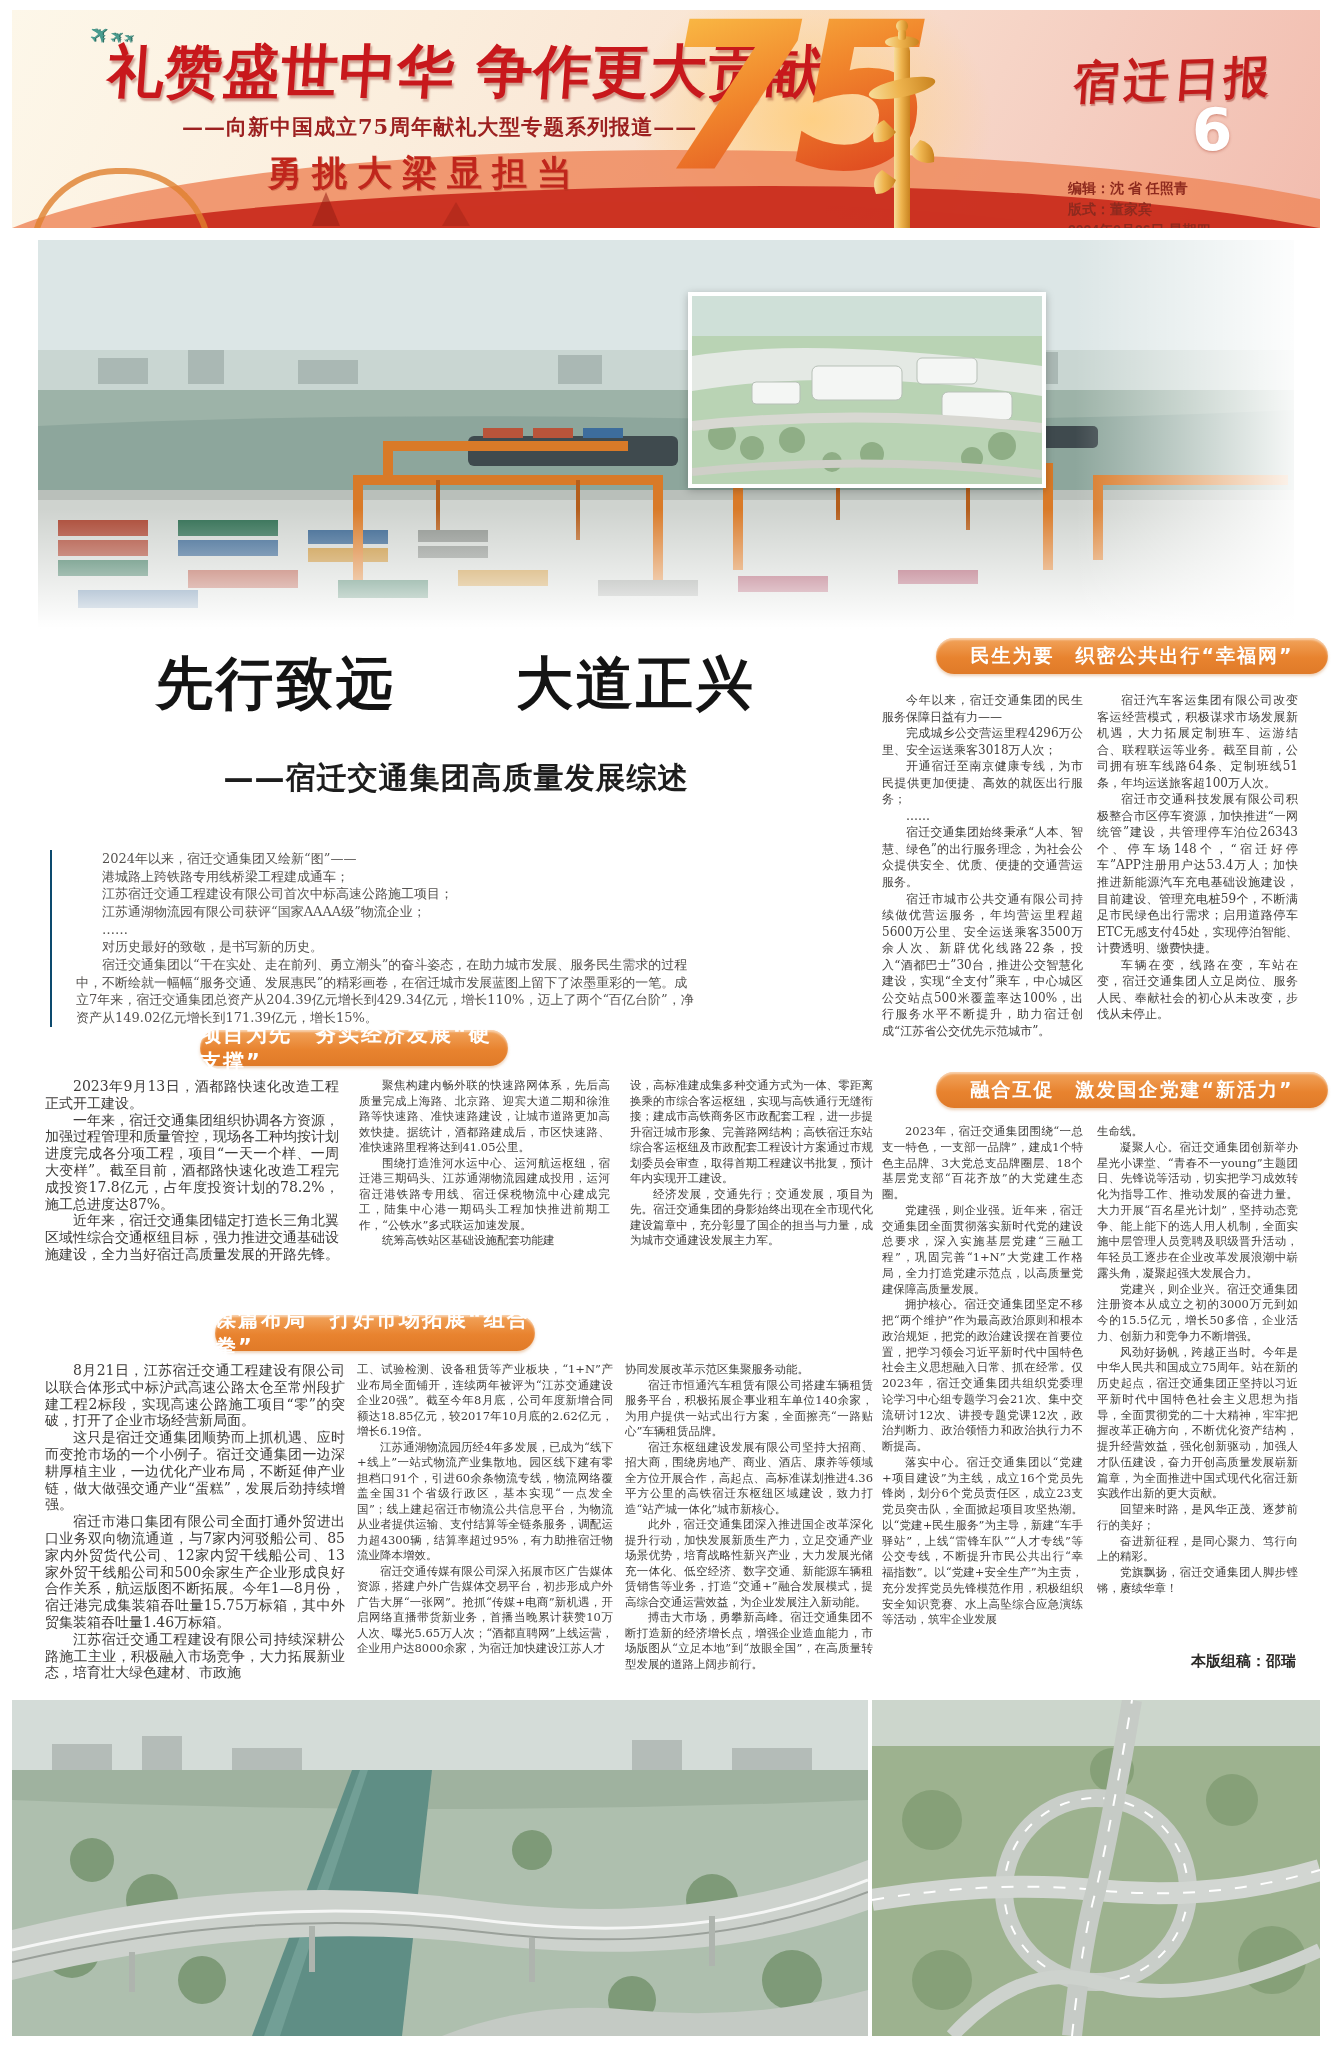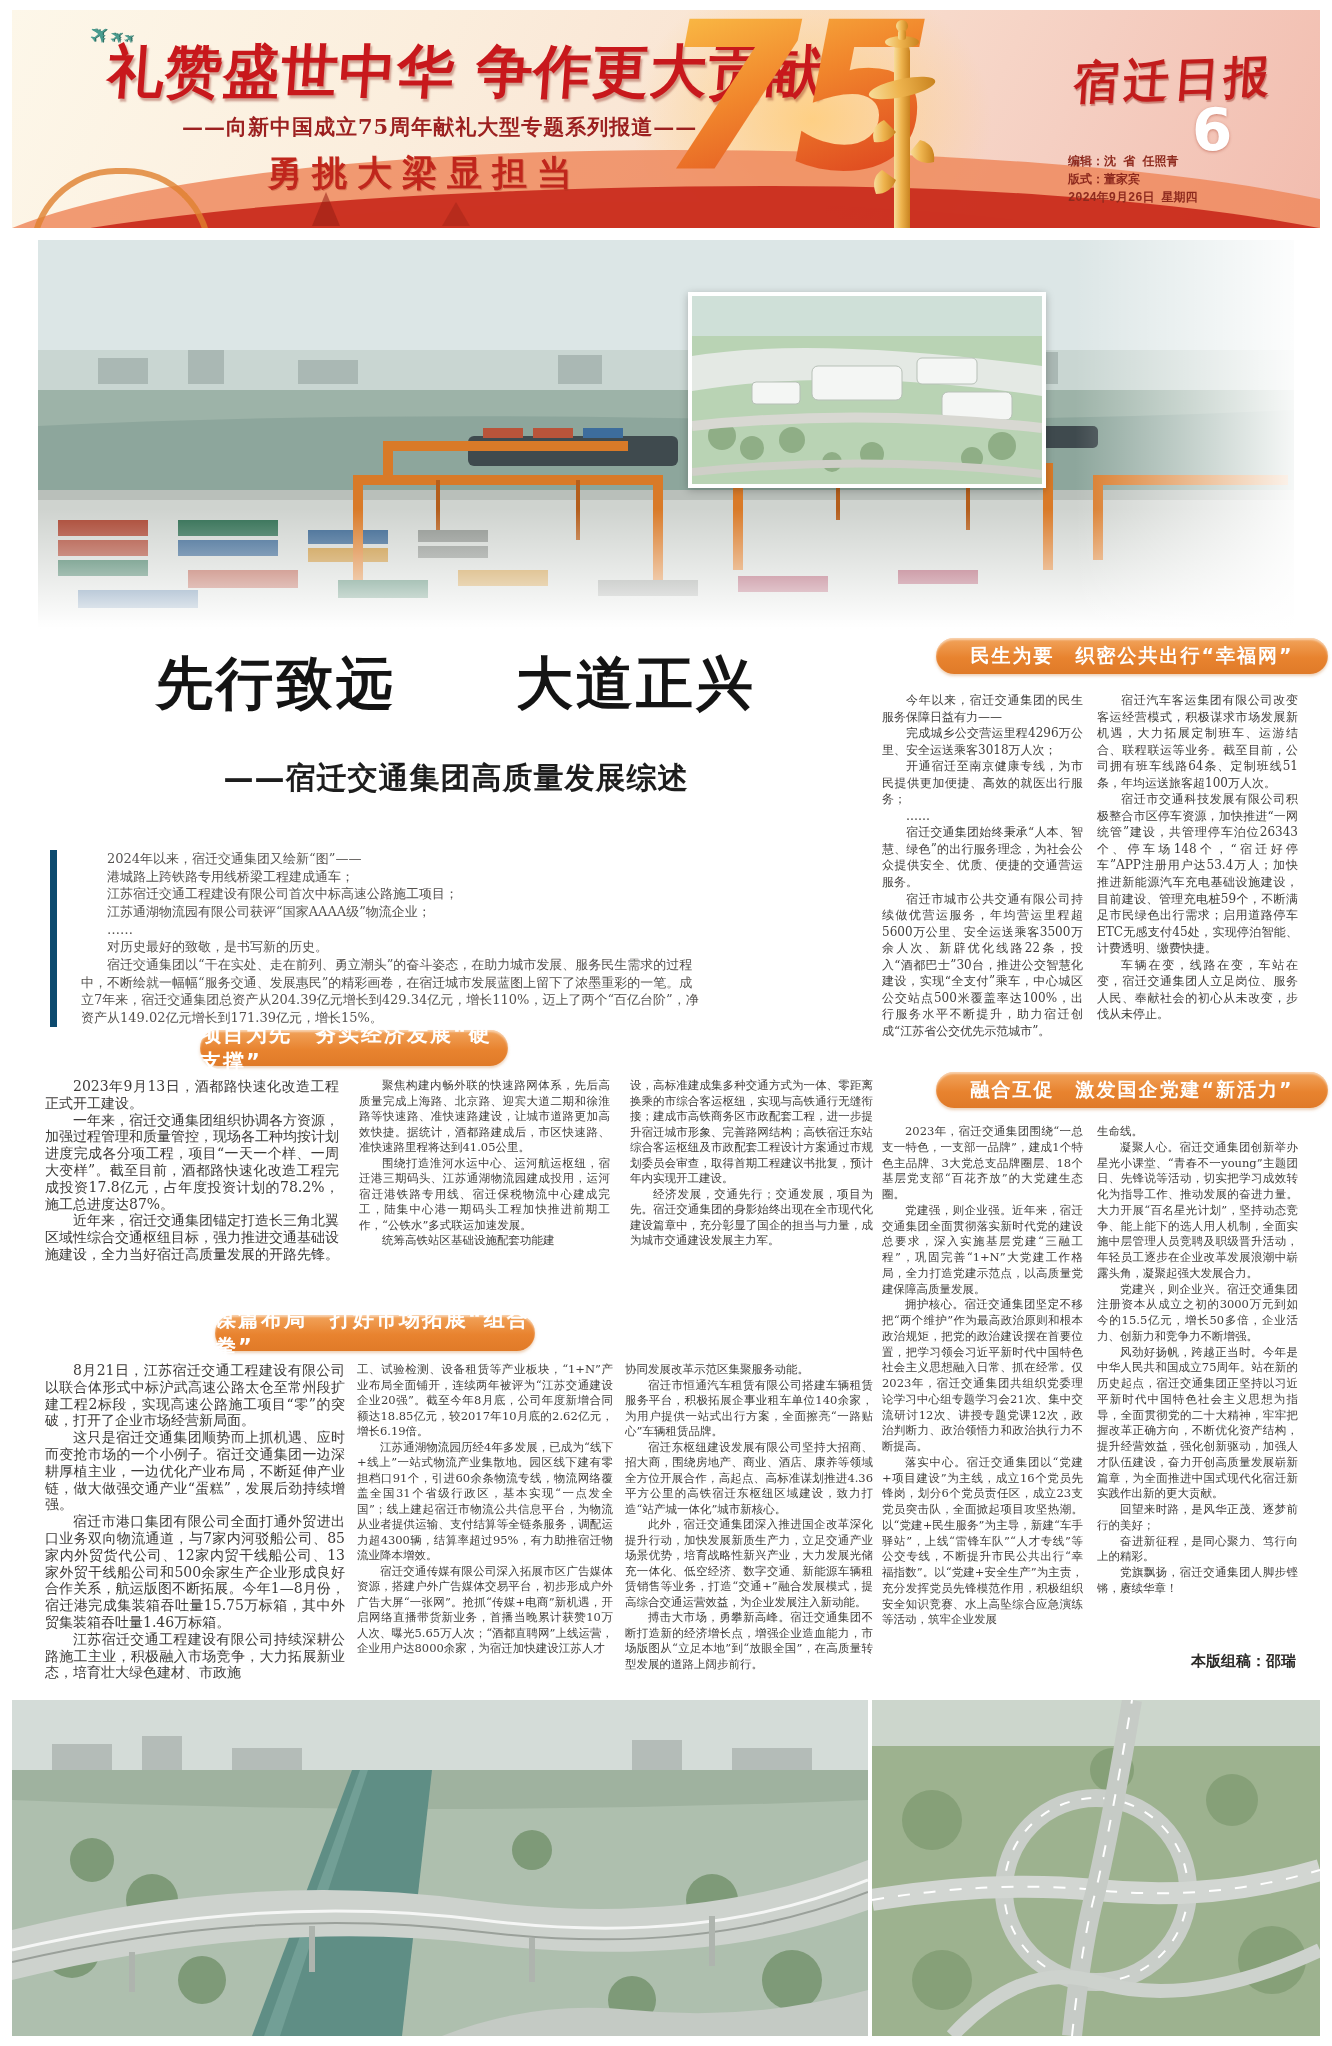--- a/index.html
+++ b/index.html
@@ -26,22 +26,22 @@
   .num75{left:648px;top:-28px;font-size:205px;line-height:230px;font-weight:bold;font-style:italic;
     font-family:"DejaVu Sans","Liberation Sans",sans-serif;
     background:linear-gradient(160deg,#fbc54a 5%,#f1862c 45%,#dc3f1e 90%);
     -webkit-background-clip:text;background-clip:text;color:transparent;letter-spacing:-10px;}
   .pillar{left:842px;top:0;width:96px;height:218px;}
   .paper-name{left:1062px;top:40px;font-size:45px;font-weight:bold;color:#c21c1c;letter-spacing:5px;
     font-family:"DejaVu Serif",serif;transform:skewX(-6deg) rotate(-2deg);
     text-shadow:1px 2px 1px rgba(140,20,10,.4);white-space:nowrap;}
   .page-num{left:1180px;top:86px;font-size:58px;font-weight:bold;color:#fff;
     font-family:"DejaVu Sans",sans-serif;text-shadow:0 1px 3px rgba(170,60,40,.5);}
-  .edition-info{left:1056px;top:143px;width:250px;font-size:12px;line-height:1.5;color:#8e2a1e;font-weight:bold;
-    font-family:Liberation Mono, monospace;}
+  .edition-info{left:1056px;top:168px;width:250px;font-size:14px;line-height:1.5;color:#8e2a1e;font-weight:bold;
+    font-family:Liberation Sans, sans-serif;}
   .pagoda{left:300px;bottom:2px;width:0;height:0;border-left:14px solid transparent;border-right:14px solid transparent;
     border-bottom:34px solid rgba(150,30,20,.55);}
   .pagoda.p2{left:430px;border-bottom-width:24px;opacity:.7;}
   .arch{left:18px;bottom:-26px;width:170px;height:80px;border:6px solid #e0812f;border-bottom:none;
     border-radius:90px 90px 0 0;opacity:.8;}
 
   
   .photo-main{left:38px;top:240px;width:1256px;height:398px;}
   .photo-main::after{content:"";position:absolute;left:0;bottom:-1px;width:100%;height:130px;
     background:linear-gradient(180deg,rgba(255,255,255,0),#ffffff 92%);}
@@ -53,21 +53,21 @@
   .photo-br{left:872px;top:1700px;width:448px;height:336px;}
   svg{display:block;}
 
   
   .headline{left:38px;top:646px;width:836px;text-align:center;font-size:57px;font-weight:bold;color:#141414;
     font-family:"DejaVu Sans","Liberation Sans",sans-serif;letter-spacing:3px;white-space:nowrap;}
   .subheadline{left:38px;top:758px;width:836px;text-align:center;font-size:30px;font-weight:bold;color:#1d1d1d;
     font-family:"DejaVu Sans",sans-serif;letter-spacing:1px;}
 
   
-  .intro{left:50px;top:850px;width:618px;border-left:7px solid #0c4a6e;padding-left:24px;
+  .intro{left:50px;top:850px;width:618px;border-left:2px solid #0c4a6e;padding-left:24px;
     font-size:13px;line-height:1.36;color:#55524f;}
   .intro p{margin:0;text-indent:2em;}
 
   
   .sec-header{height:36px;border-radius:18px;background:linear-gradient(180deg,#f2a45c 0%,#e8832f 55%,#e07a28 100%);
     color:#fff;font-family:"DejaVu Sans","Liberation Sans",sans-serif;font-weight:bold;
     display:flex;align-items:center;justify-content:center;letter-spacing:2px;
     box-shadow:inset 0 2px 2px rgba(255,255,255,.5), 0 2px 3px rgba(200,120,50,.35);}
   .sh-main{font-size:21px;justify-content:center;}
   .sh-side{font-size:19px;margin-left:36px;}

